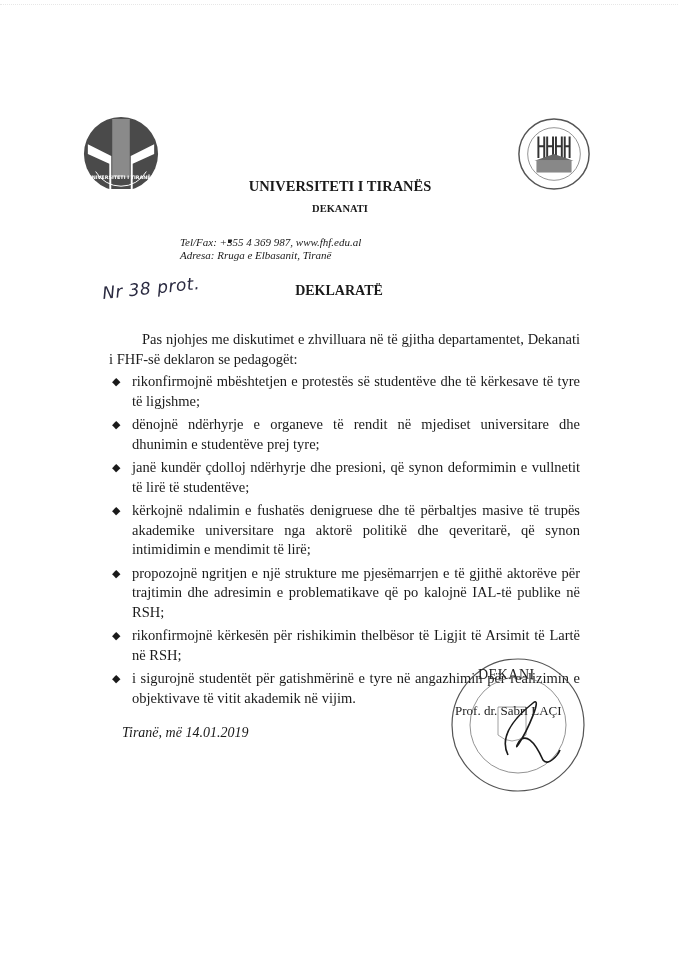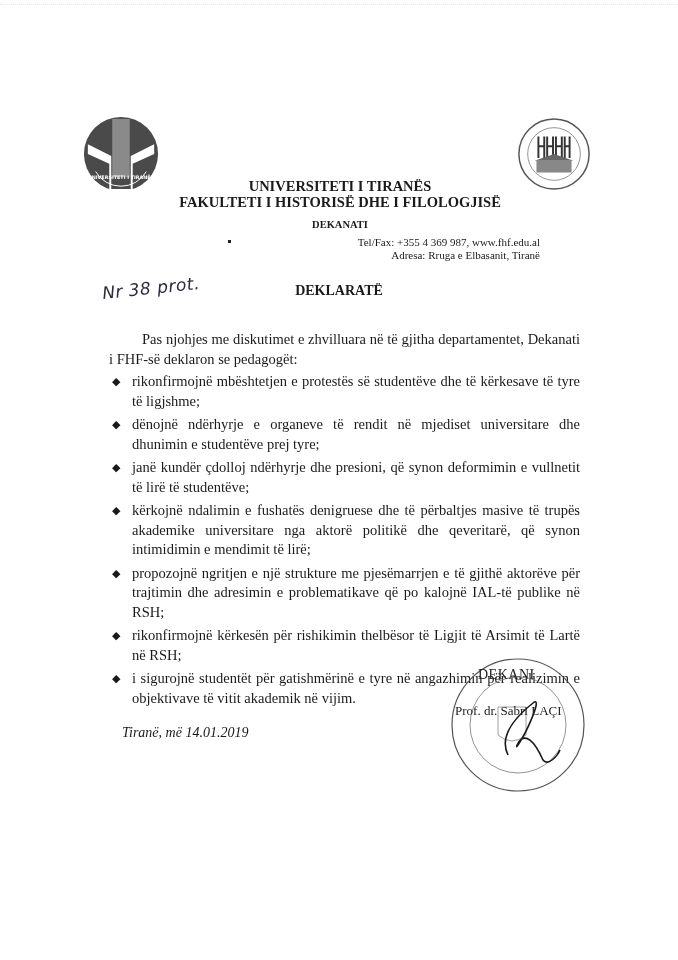--- a/index.html
+++ b/index.html
@@ -9,22 +9,22 @@
     .scan-specks { position: absolute; left: 0; top: 4px; width: 678px; height: 2px;
                    border-top: 1px dotted #d8d8d8; opacity: 0.6; }
 
     .logo-left { position: absolute; left: 82px; top: 115px; width: 78px; height: 78px; }
     .logo-right { position: absolute; left: 515px; top: 115px; width: 78px; height: 78px; }
 
     .letterhead { position: absolute; left: 150px; top: 178px; width: 380px; text-align: center; }
     .lh-line1 { font-weight: bold; font-size: 14.5px; line-height: 16px; }
     .lh-line2 { font-weight: bold; font-size: 14.5px; line-height: 16px; }
     .lh-line3 { font-weight: bold; font-size: 10.5px; line-height: 14px; margin-top: 8px; }
-    .contact { position: absolute; left: 180px; top: 236px; width: 360px; text-align: right;
-               font-size: 11px; line-height: 13px; }
+    .contact { position: absolute; left: 180px; top: 236px; width: 360px; text-align: left;
+               font-size: 11px; line-height: 13px; font-style: italic; }
     .contact-bullet { position: absolute; left: 228px; top: 240px; width: 3px; height: 3px; background: #222; }
 
     .handwriting { position: absolute; left: 102px; top: 278px; font-family: "DejaVu Sans", sans-serif;
                    font-style: italic; font-size: 17px; color: #2a2a40; transform: rotate(-6deg);
                    letter-spacing: 0.5px; }
 
     .title { position: absolute; left: 0; top: 283px; width: 678px; text-align: center;
              font-weight: bold; font-size: 14px; }
 
     .body { position: absolute; left: 110px; top: 330px; width: 470px; font-size: 14.5px;
@@ -57,21 +57,20 @@
   <svg class="logo-right" viewBox="0 0 80 80">
     <circle cx="40" cy="40" r="36" fill="none" stroke="#555" stroke-width="1.5"></circle>
     <circle cx="40" cy="40" r="27" fill="none" stroke="#777" stroke-width="0.8"></circle>
     <path d="M24 22 L24 44 M30 22 L30 44 M24 32 L30 32 M33 22 L33 44 M39 22 L39 44 M33 32 L39 32 M42 22 L42 44 M48 22 L48 44 M42 32 L48 32 M51 22 L51 44 M56 22 L56 44 M51 32 L56 32" stroke="#333" stroke-width="2"></path>
     <rect x="22" y="47" width="36" height="12" fill="#888"></rect>
     <path d="M20 47 L40 40 L60 47 Z" fill="#666"></path>
   </svg>
 
   <div class="letterhead">
     <div class="lh-line1">UNIVERSITETI I TIRANËS</div>
-    <div class="lh-line2">FAKULTETI I HISTORISË DHE I FILOLOGJISË</div>
     <div class="lh-line3">DEKANATI</div>
   </div>
 
   <div class="contact-bullet"></div>
   <div class="contact">
     <div>Tel/Fax: +355 4 369 987, www.fhf.edu.al</div>
     <div>Adresa: Rruga e Elbasanit, Tiranë</div>
   </div>
 
   <div class="handwriting">Nr 38 prot.</div>

